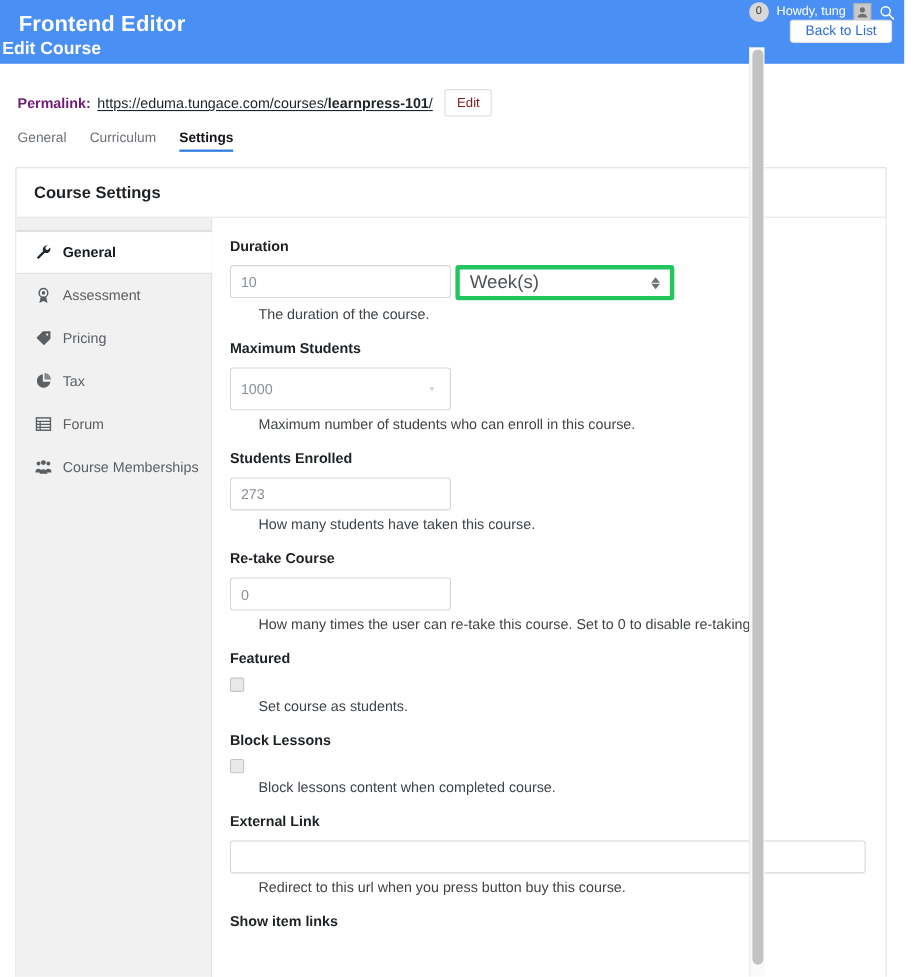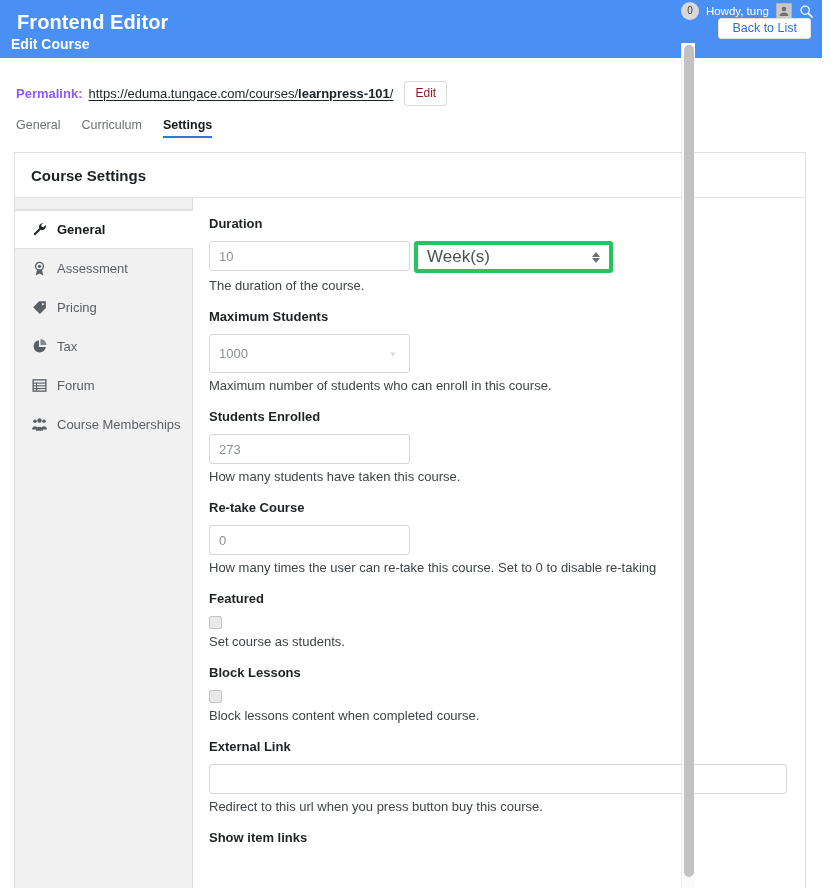--- a/index.html
+++ b/index.html
@@ -15,22 +15,22 @@
   
   .topbar {
     position: absolute; left: 0; top: 0; width: 822px; height: 58px;
     background: #4a90f4;
   }
   .brand-title {
     position: absolute; left: 17px; top: 11px;
     font-size: 20px; font-weight: bold; color: #ffffff; letter-spacing: 0.1px;
   }
   .brand-sub {
-    position: absolute; left: 11px; top: 36px;
-    font-size: 14px; font-weight: bold; color: #ffffff;
+    position: absolute; left: 2px; top: 36px;
+    font-size: 16px; font-weight: bold; color: #ffffff;
   }
   .adminbar-right {
     position: absolute; right: 8px; top: 0; height: 22px;
     display: flex; align-items: center; gap: 7px;
   }
   .comment-bubble {
     display: inline-flex; align-items: center; justify-content: center;
     min-width: 18px; height: 18px; padding: 0 5px;
     background: #d8d8d8; color: #3a3a3a; border-radius: 9px;
     font-size: 10px; line-height: 18px;
@@ -49,21 +49,21 @@
     padding: 3px 13px; font-size: 12.5px; line-height: 1;
     cursor: pointer;
   }
 
   
   .permalink-row {
     position: absolute; left: 16px; top: 81px;
     display: flex; align-items: center; gap: 6px;
     font-size: 13px; color: #32373c;
   }
-  .permalink-label { font-weight: bold; color: #8b5cf6; }
+  .permalink-label { font-weight: bold; color: #701a75; }
   .permalink-url {
     color: #1d2327; text-decoration: underline; text-underline-offset: 2px;
   }
   .permalink-url b { font-weight: bold; }
   .btn-edit {
     margin-left: 5px; background: #fff; color: #7f1d1d;
     border: 1px solid #dcdcdc; border-radius: 3px;
     padding: 5px 10px; font-size: 12px; line-height: 1.1; cursor: pointer;
   }
   .tabs {
@@ -110,21 +110,21 @@
   
   .form {
     flex: 1; padding: 18px 16px 0 16px; background: #fff;
     overflow: hidden;
   }
   .field { margin-bottom: 16px; }
   .f-label {
     font-size: 13px; font-weight: bold; color: #1d2124;
     margin-bottom: 10px;
   }
-  .f-desc { font-size: 13px; color: #3f4448; margin-top: 5px; }
+  .f-desc { font-size: 13px; color: #3f4448; margin-top: 5px; margin-left: 26px; }
   .inp {
     height: 30px; border: 1px solid #d6d6d6; border-radius: 3px;
     background: #fff; font-size: 13px; color: #8b9096;
     padding: 0 9px; font-family: "Liberation Sans", sans-serif;
     display: flex; align-items: center;
   }
   .inp-200 { width: 201px; }
   .inp-tall { width: 201px; height: 39px; position: relative; text-align: center; }
   .row-inline { display: flex; gap: 4px; align-items: stretch; }
   .sel {

